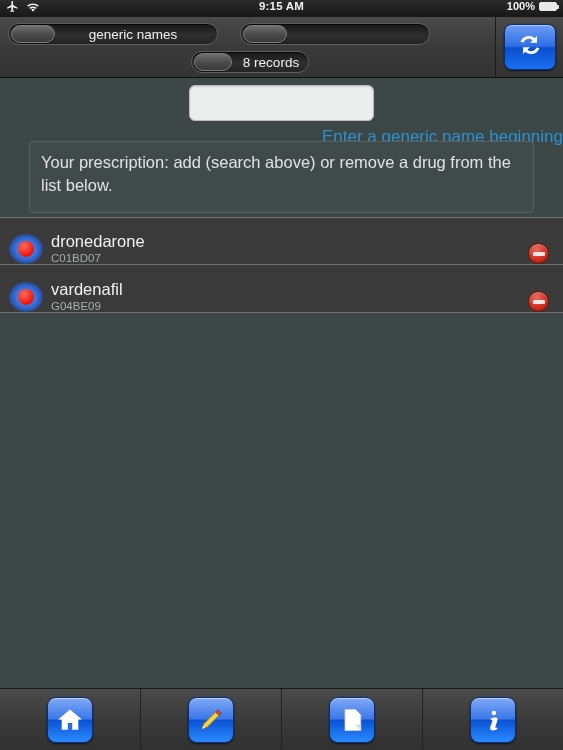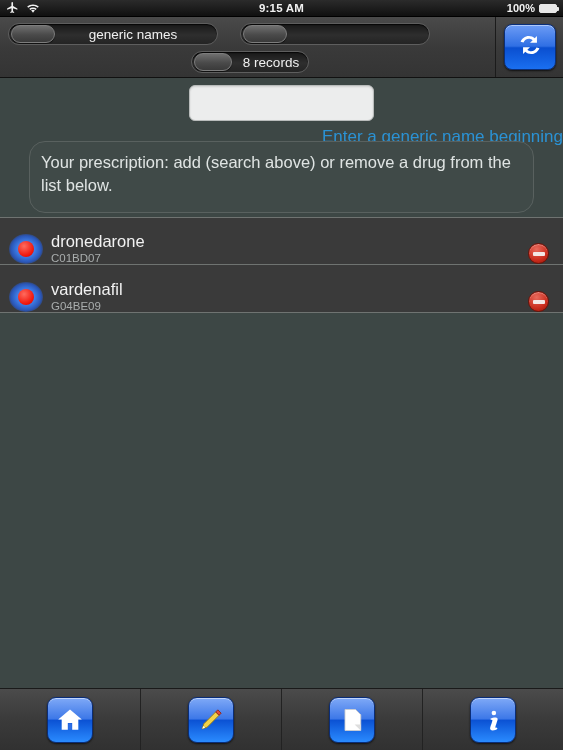--- a/index.html
+++ b/index.html
@@ -6,24 +6,24 @@
   html, body {
     width: 563px; height: 750px;
     background: #3d4745;
     font-family: "Liberation Sans", sans-serif;
     overflow: hidden;
   }
   #app { position: relative; width: 563px; height: 750px; }
 
   
   .statusbar {
-    position: absolute; top: 0; left: 0; width: 563px; height: 17px;
+    position: absolute; top: 0; left: 0; width: 563px; height: 25px;
     background: linear-gradient(#2b2b2b, #101010);
     border-bottom: 1px solid #000;
-    display: flex; align-items: center;
+    display: flex; align-items: flex-start;
     color: #f2f2f2; font-size: 11px; font-weight: bold;
   }
   .sb-left { display: flex; align-items: center; gap: 7px; padding-left: 6px; }
   .sb-center {
     position: absolute; left: 0; width: 100%; text-align: center;
     font-size: 11.5px; letter-spacing: .2px;
   }
   .sb-right {
     position: absolute; right: 6px; display: flex; align-items: center; gap: 4px;
     font-size: 11px;
@@ -93,21 +93,21 @@
     color: #222; padding: 0 8px; outline: none;
     box-shadow: inset 0 1px 2px rgba(0,0,0,.12);
   }
   .search-hint {
     text-align: right; color: #2b92d4; font-size: 17px; margin-top: 6px;
   }
 
   
   .panel {
     position: absolute; top: 141px; left: 29px; width: 505px; height: 72px;
-    border: 1px solid #59615f; border-radius: 16px;
+    border: 1px solid #59615f; border-radius: 4px;
     background: #404A48;
     padding: 9px 11px;
     color: #dfe4e3; font-size: 16.5px; line-height: 1.42;
   }
 
   
   .list { position: absolute; top: 217px; left: 0; width: 563px; }
   .row {
     position: relative; height: 48px; width: 563px;
     background: #3a3a3a;

